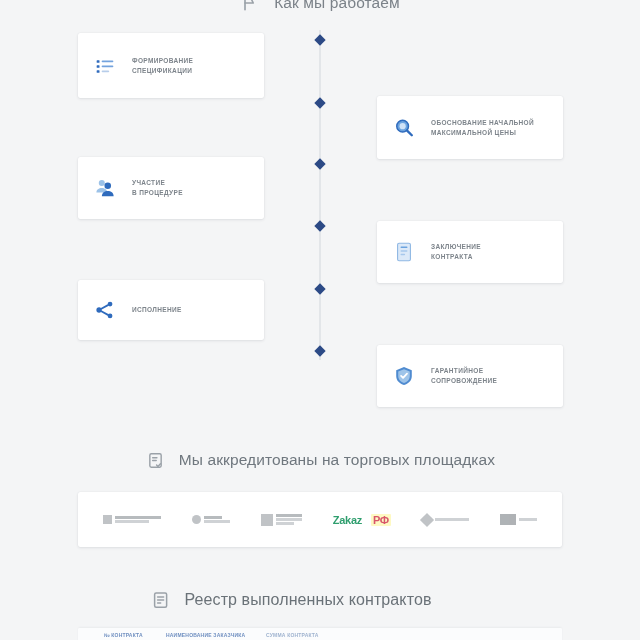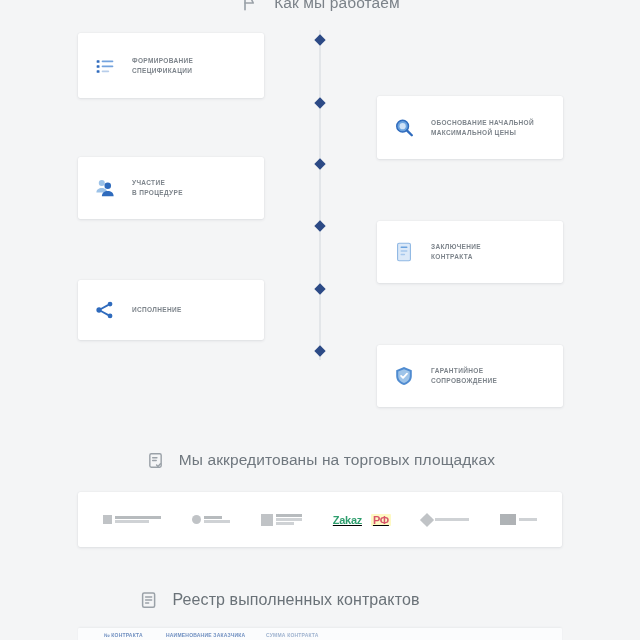--- a/index.html
+++ b/index.html
@@ -108,32 +108,31 @@
   .logo .bar.w2 { width: 34px; }
   .logo .bar.w3 { width: 26px; }
   .logo .bar.w4 { width: 18px; }
   .logo .bar.dark { background: #7e848a; }
 
   .logo-color {
     opacity: 1;
     display: flex; align-items: flex-end; gap: 9px;
     font-size: 11px; font-weight: 700;
     letter-spacing: -.3px;
-    text-decoration: underline;
   }
   .logo-color .part-a { color: #2f9e6e; }
   .logo-color .part-b { color: #d8566a; background: #fef9c3; padding: 0 2px; border-radius: 1px;}
 
   .logo-block {
     width: 16px; height: 11px; background: #6e747a;
     flex: 0 0 auto;
   }
 
   
-  .head-registry { position: absolute; top: 588px; left: 0; width: 548px; padding-left: 10px; }
+  .head-registry { position: absolute; top: 588px; left: 12px; width: 548px; padding-left: 10px; }
   .head-registry .head-title { font-size: 16px; color: #6a7278; }
 
   .registry-table {
     position: absolute;
     left: 78px; top: 628px;
     width: 484px; height: 14px;
     background: #ffffff;
     border-radius: 2px 2px 0 0;
     box-shadow: 0 -1px 2px rgba(40,50,70,.05);
     overflow: hidden;

